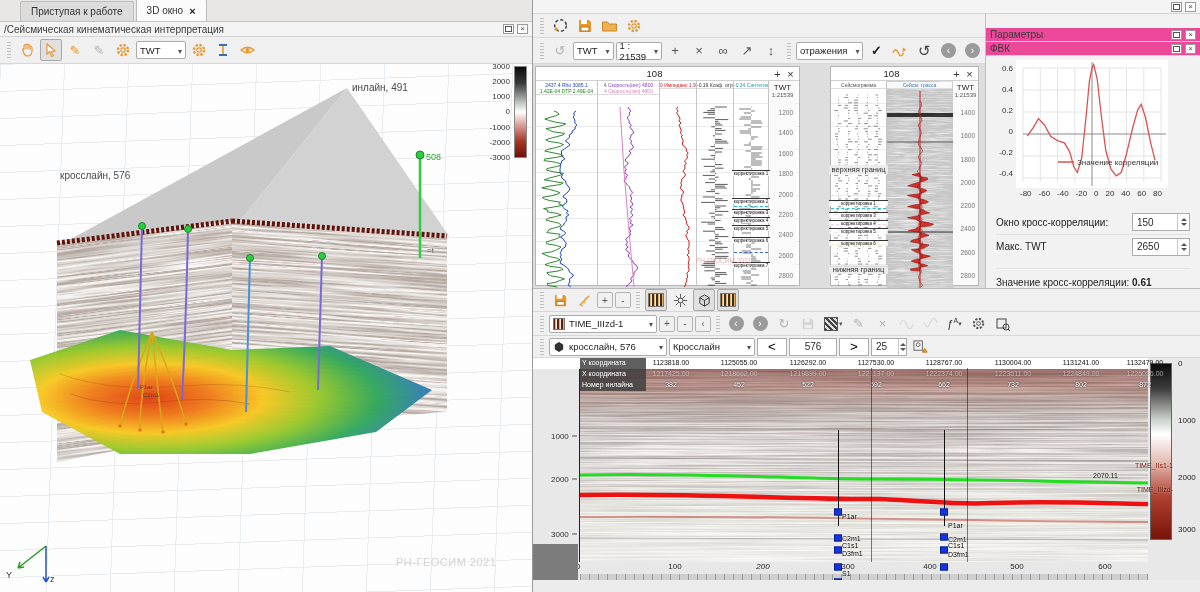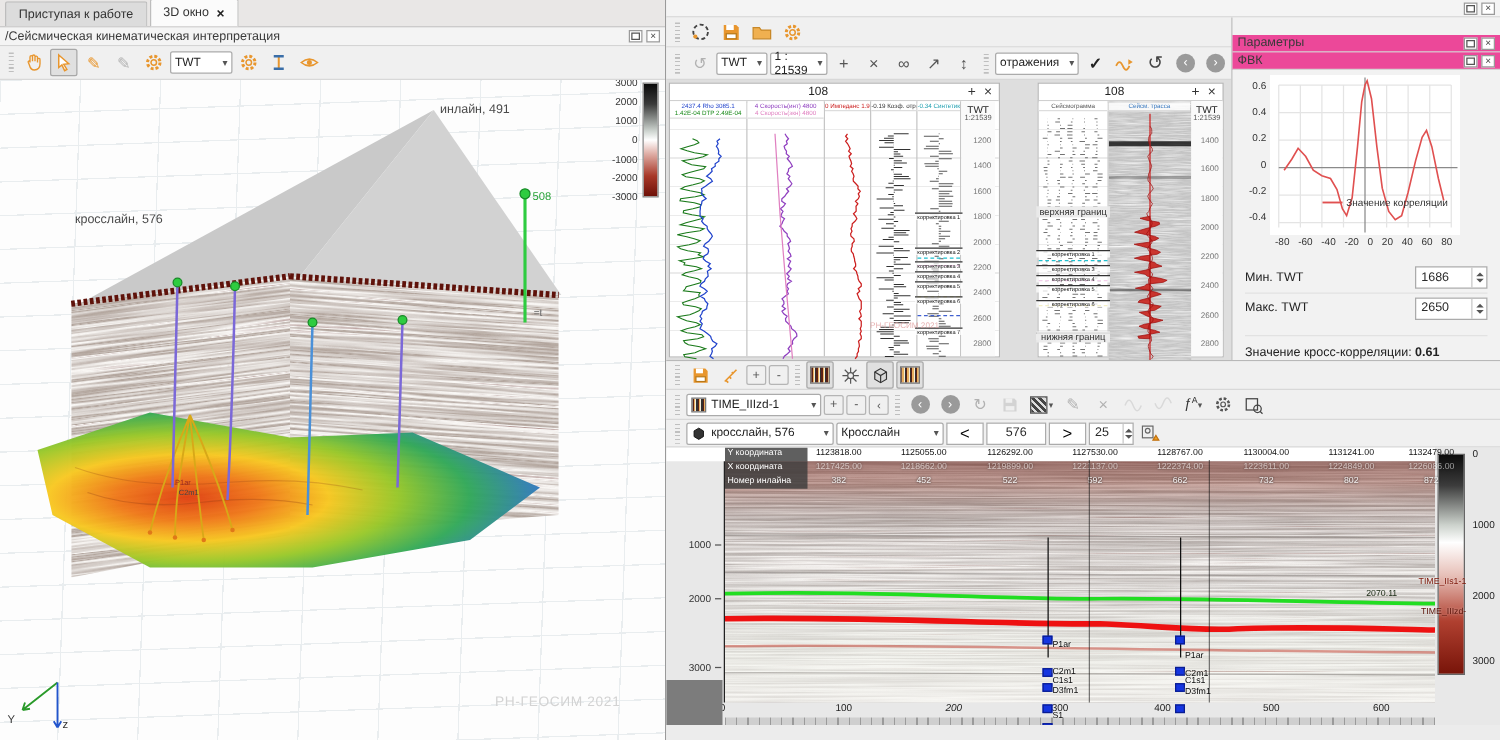--- a/index.html
+++ b/index.html
@@ -3,21 +3,21 @@
 <meta charset="utf-8">
 <style>
   *{box-sizing:border-box;margin:0;padding:0}
   html,body{width:1200px;height:592px;overflow:hidden}
   body{font-family:"Liberation Sans","DejaVu Sans",sans-serif;font-size:10px;color:#2a2a2a;background:#ececec}
   .app{display:flex;width:1200px;height:592px}
   .pane-left{width:533px;border-right:1px solid #9a9a9a;display:flex;flex-direction:column;background:#f0f0f0}
   .pane-right{width:667px;display:flex;flex-direction:column;background:#ececec}
 
   
-  .tabbar{height:22px;background:#e9e7e6;display:flex;align-items:flex-end;border-bottom:1px solid #c2c2c2;padding-left:4px}
+  .tabbar{height:22px;background:#e9e7e6;display:flex;align-items:flex-end;border-bottom:1px solid #c2c2c2;padding-left:20px}
   .tab{height:20px;padding:0 10px;display:flex;align-items:center;gap:6px;font-size:10px;color:#333;background:#dcdcdc;border:1px solid #bdbdbd;border-bottom:none;border-radius:2px 2px 0 0;margin-right:2px}
   .tab.active{background:#fbfbfb;height:22px}
   .tabclose::before{content:"×";font-weight:bold;font-size:11px;color:#222}
   .ptitle{height:15px;background:#f4f4f4;border-bottom:1px solid #d4d4d4;display:flex;align-items:center;padding:0 4px;font-size:10px;color:#3a3a3a}
   .ptitle .sp{flex:1}
   .wb{width:11px;height:10px;border:1px solid #9a9a9a;background:#fff;margin-left:3px;font-size:8px;line-height:8px;text-align:center;color:#444}
   .wb-dock::before{content:"";display:block;width:5px;height:4px;border:1px solid #555;margin:1px auto}
   .wb-close::before{content:"×"}
   .tbar{display:flex;align-items:center;gap:2px;padding:2px 4px;background:#f0f0f0;border-bottom:1px solid #d8d8d8}
   .grip{width:4px;height:16px;margin:0 3px;background:repeating-linear-gradient(to bottom,#bfbfbf 0 1px,transparent 1px 3px);flex:none}
@@ -584,32 +584,32 @@
             <div>-40</div>
             <div>-20</div>
             <div>0</div>
             <div>20</div>
             <div>40</div>
             <div>60</div>
             <div>80</div>
           </div>
         <div class="prows">
 
-
             <div class="prow">
-              <span class="plabel">Мин. TWT</span>
+              <span class="plabel">Окно кросс-корреляции:</span>
               <span class="spin" style="width:58px">
-                <span class="v">1686</span>
+                <span class="v">150</span>
                 <span class="sp" style="flex:1"></span>
                 <span class="arrs">
                   <i class="up"></i>
                   <i class="dn"></i>
                 </span>
               </span>
             </div>
+
 
             <div class="prow">
               <span class="plabel">Макс. TWT</span>
               <span class="spin" style="width:58px">
                 <span class="v">2650</span>
                 <span class="sp" style="flex:1"></span>
                 <span class="arrs">
                   <i class="up"></i>
                   <i class="dn"></i>
                 </span>

